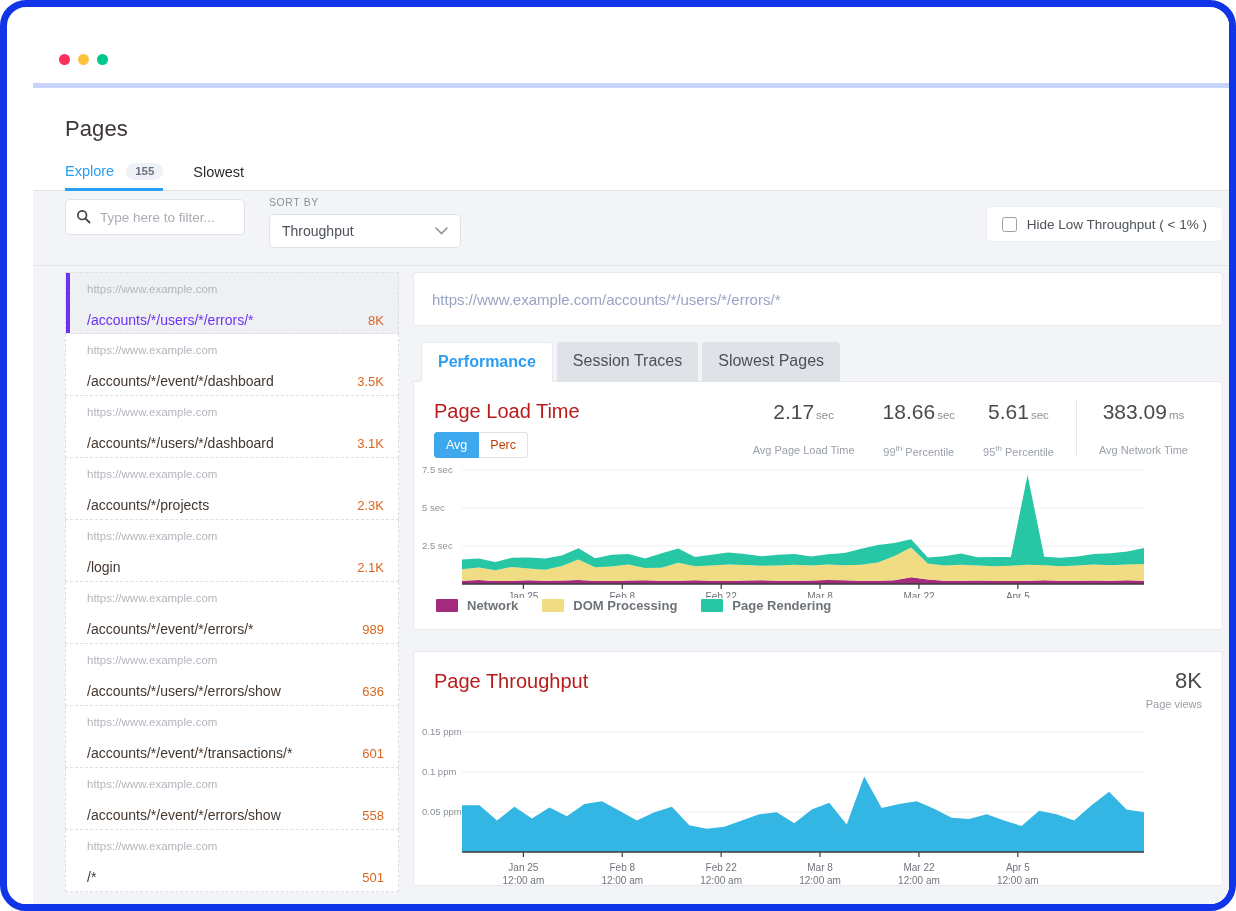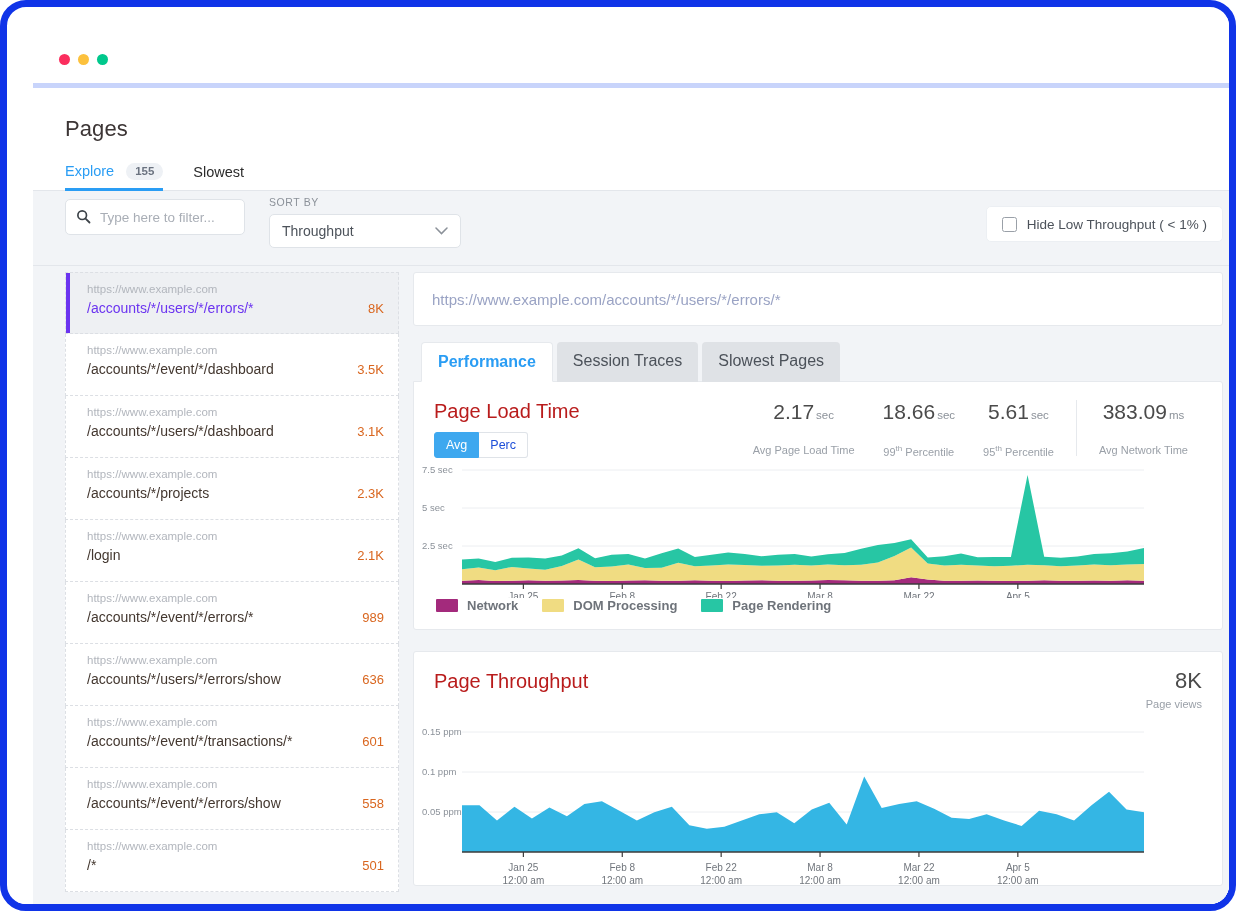--- a/index.html
+++ b/index.html
@@ -108,21 +108,21 @@
     background:#fff;border:1px dashed #dcdfe4;border-top:none;
     height:62px;box-sizing:border-box;position:relative;
     padding:9px 14px 0 21px;cursor:pointer;
   }
   .row:first-child{border-top:1px dashed #dcdfe4;}
   .row.sel{background:#eef0f3;}
   .row.sel:before{
     content:"";position:absolute;left:0;top:0;bottom:0;width:4px;background:#6b34f0;
   }
   .host{font-size:11.5px;color:#b2b6bd;line-height:1.3;}
-  .pathline{display:flex;align-items:baseline;justify-content:space-between;margin-top:3px;}
+  .pathline{display:flex;align-items:baseline;justify-content:space-between;margin-top:15px;}
   .path{font-size:14px;color:#43372f;}
   .row.sel .path{color:#6b34f0;}
   .cnt{font-size:13px;color:#d9661f;white-space:nowrap;padding-left:10px;}
   .row.sel .cnt{color:#d9661f;}
 
   
   #right{flex:1;padding:6px 20px 0 14px;box-sizing:border-box;overflow:hidden;}
   .card{background:#fff;border:1px solid #e6e9ed;border-radius:3px;}
   .urlcard{height:52px;display:flex;align-items:center;padding:0 18px;}
   .urltext{font-size:15px;color:#9aa3c4;}
@@ -132,21 +132,21 @@
     padding:10px 16px 10px;border-radius:4px 4px 0 0;cursor:pointer;
     position:relative;top:1px;
   }
   .ptab.active{background:#fff;color:#2a9df4;font-weight:bold;border:1px solid #e6e9ed;border-bottom:1px solid #fff;}
   .panel{border:1px solid #e6e9ed;background:#fff;border-radius:0 3px 3px 3px;}
 
   .chead{display:flex;padding:18px 20px 0 20px;align-items:flex-start;}
   .ctitle{font-size:20px;color:#b91c1c;}
   .seg{display:flex;margin-top:9px;}
   .seg div{
-    font-size:12.5px;padding:5px 11px;border:1px solid #dfe3e8;cursor:pointer;color:#1d4ed8;
+    font-size:12.5px;padding:5px 11px;border:1px solid #dfe3e8;cursor:pointer;color:#c2410c;
   }
   .seg div:first-child{border-radius:3px 0 0 3px;}
   .seg div:last-child{border-radius:0 3px 3px 0;border-left:none;}
   .seg div.on{background:#3ea8ef;color:#fff;border-color:#3ea8ef;}
   .metrics{display:flex;margin-left:auto;gap:0;align-items:flex-start;}
   .metric{text-align:center;padding:0 14px;}
   .metric.sep{border-left:1px solid #e6e9ed;margin-left:8px;padding-left:22px;}
   .mval{font-size:21px;color:#4a4a4a;white-space:nowrap;}
   .mval .u{font-size:11.5px;color:#8b9199;margin-left:2px;}
   .mlbl{font-size:11px;color:#9aa0a8;margin-top:20px;white-space:nowrap;}

